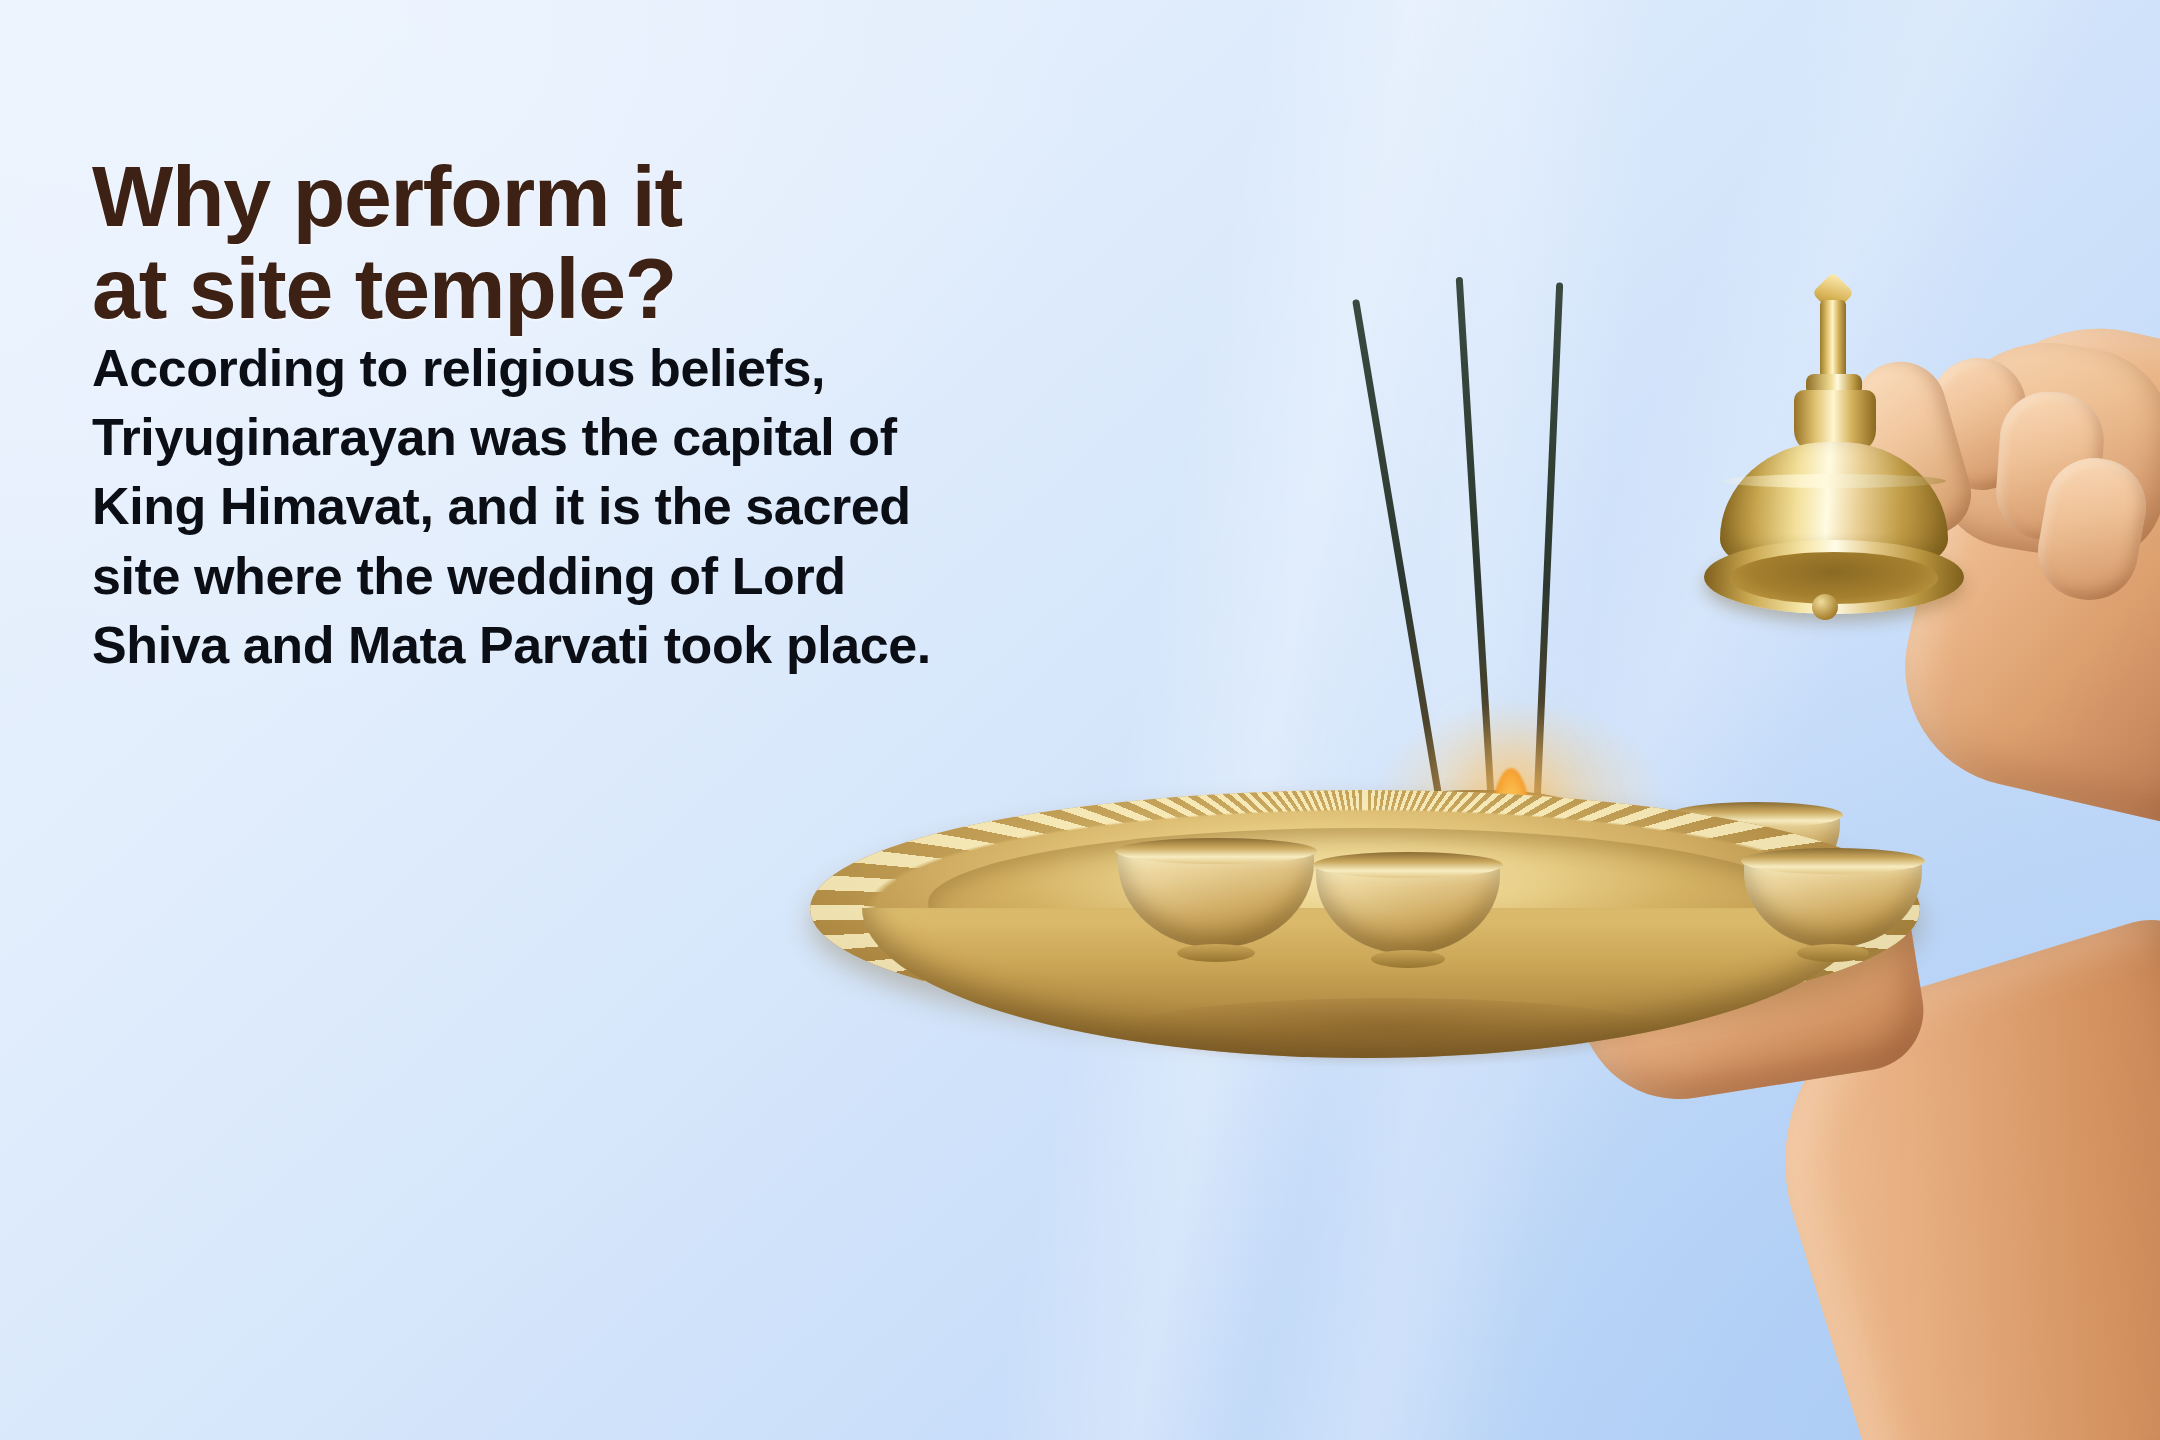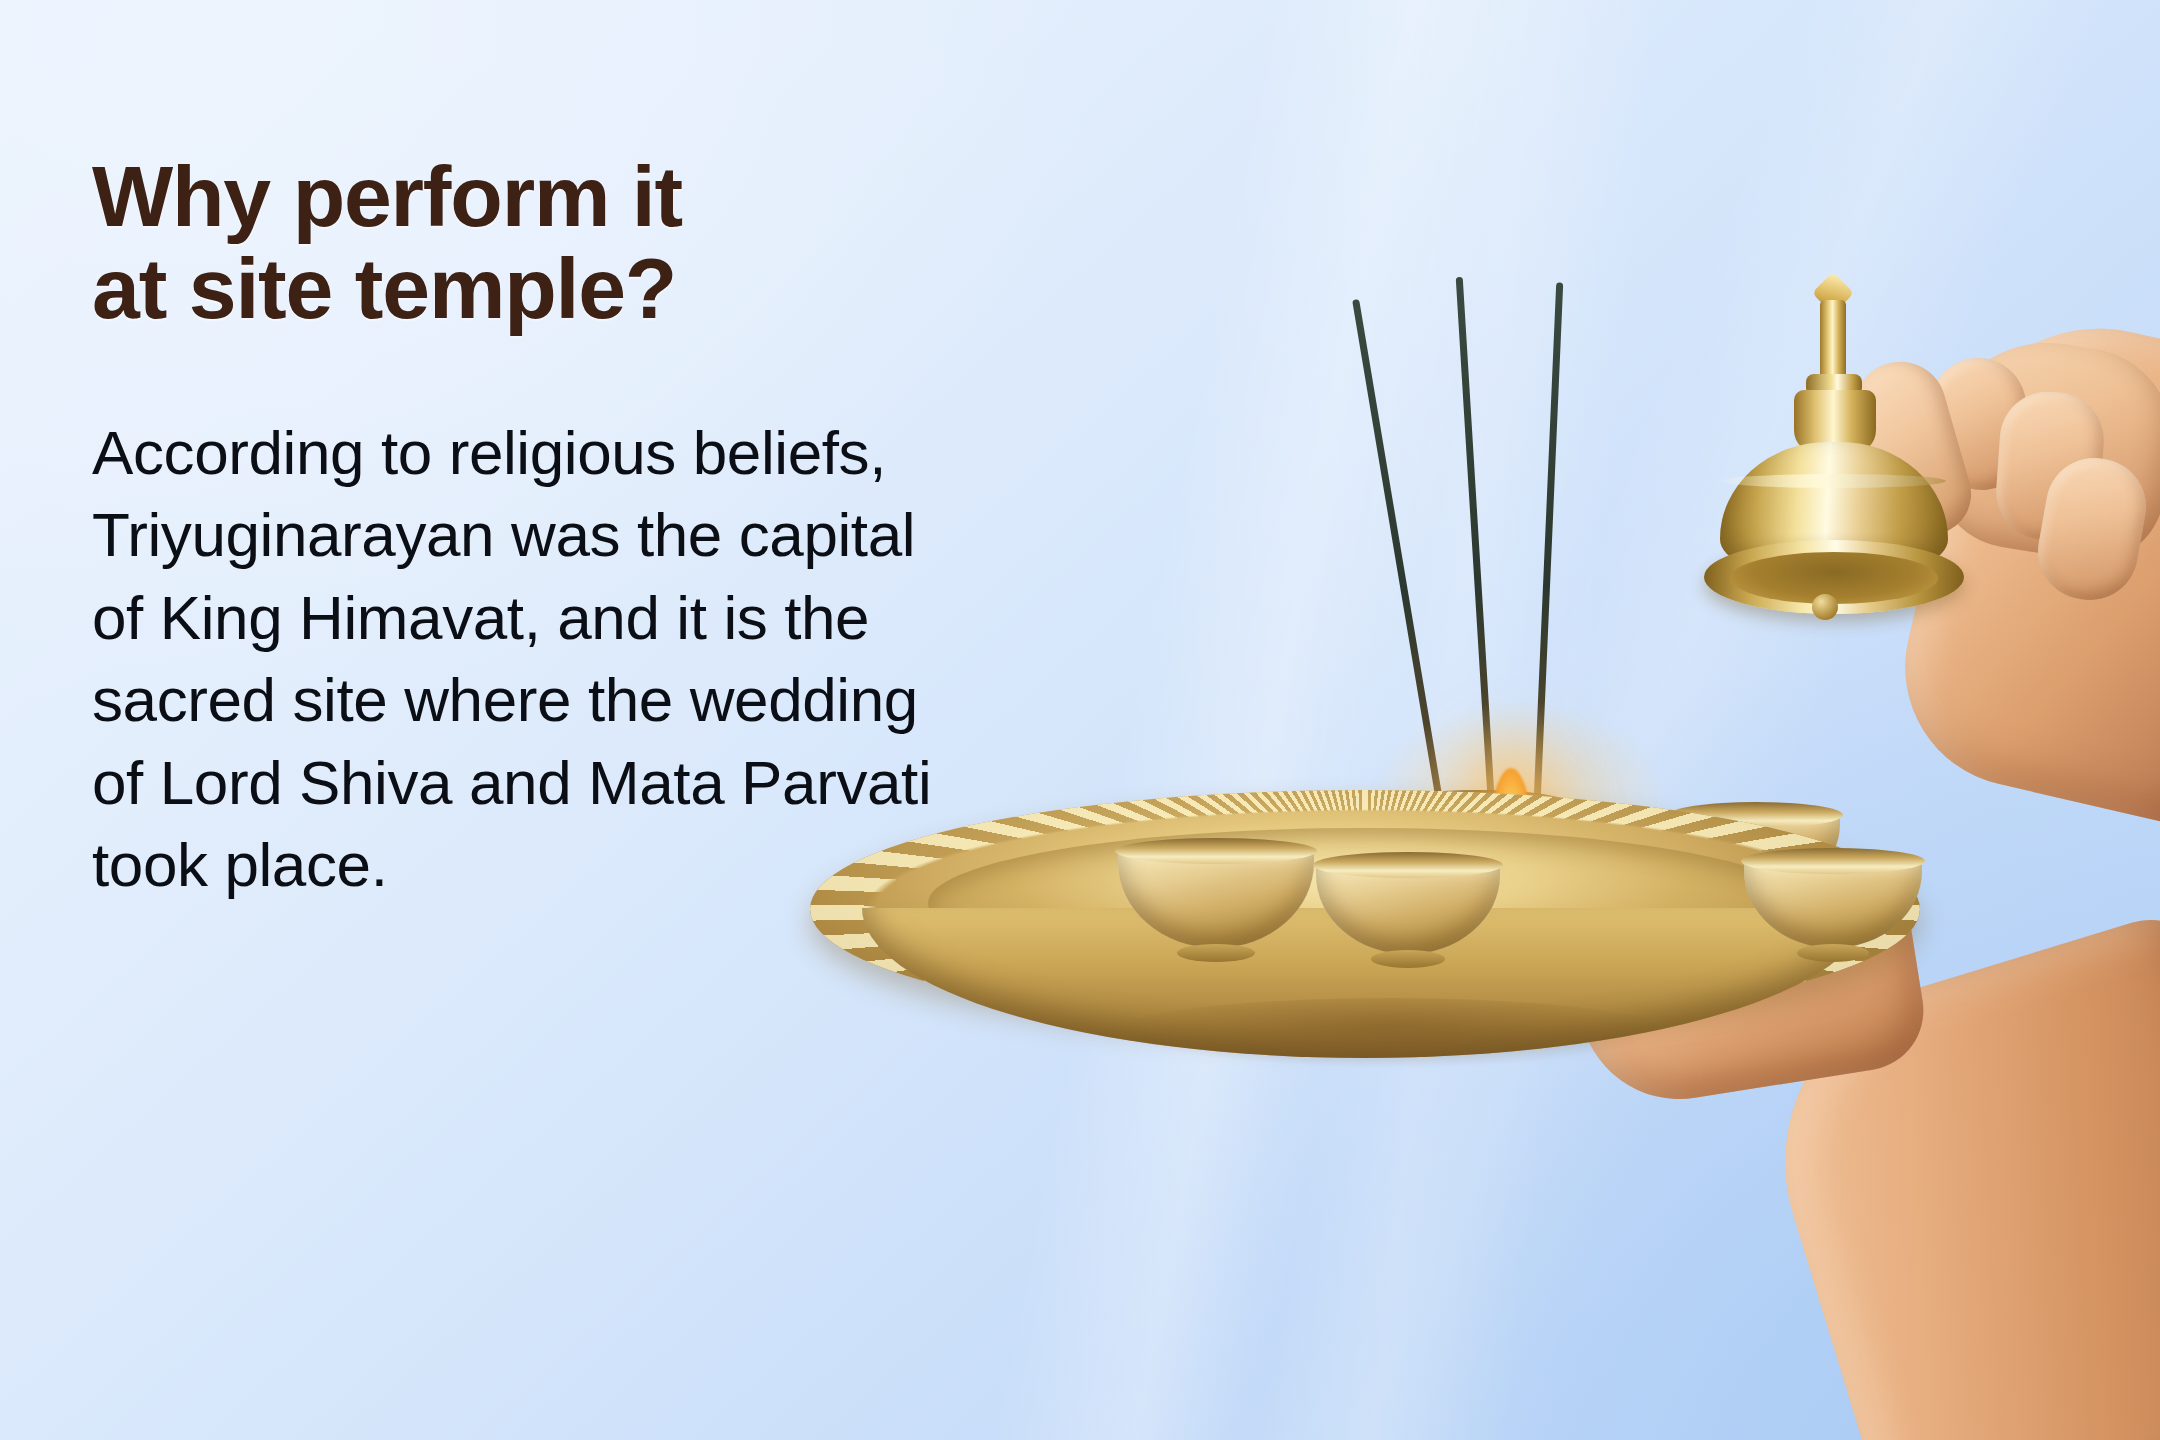--- a/index.html
+++ b/index.html
@@ -36,27 +36,26 @@
   
   .textcol {
     position:absolute; left:92px; top:150px; width:860px;
   }
   .headline {
     font-size:86px;
     font-weight:700;
     line-height:1.07;
     letter-spacing:-1.2px;
     color:#3d2114;
-    margin-bottom:78px;
     text-shadow:0 2px 2px rgba(255,255,255,.55);
   }
   .headline .l2 { display:block; }
   .body-copy {
-    font-size:62px;
-    font-weight:400;
+    font-size:52px;
+    font-weight:700;
     line-height:1.33;
     letter-spacing:-0.4px;
     color:#0b0f15;
   }
 
   
   .photo { position:absolute; left:1020px; top:0; width:1140px; height:1440px; }
 
   
   .forearm {

